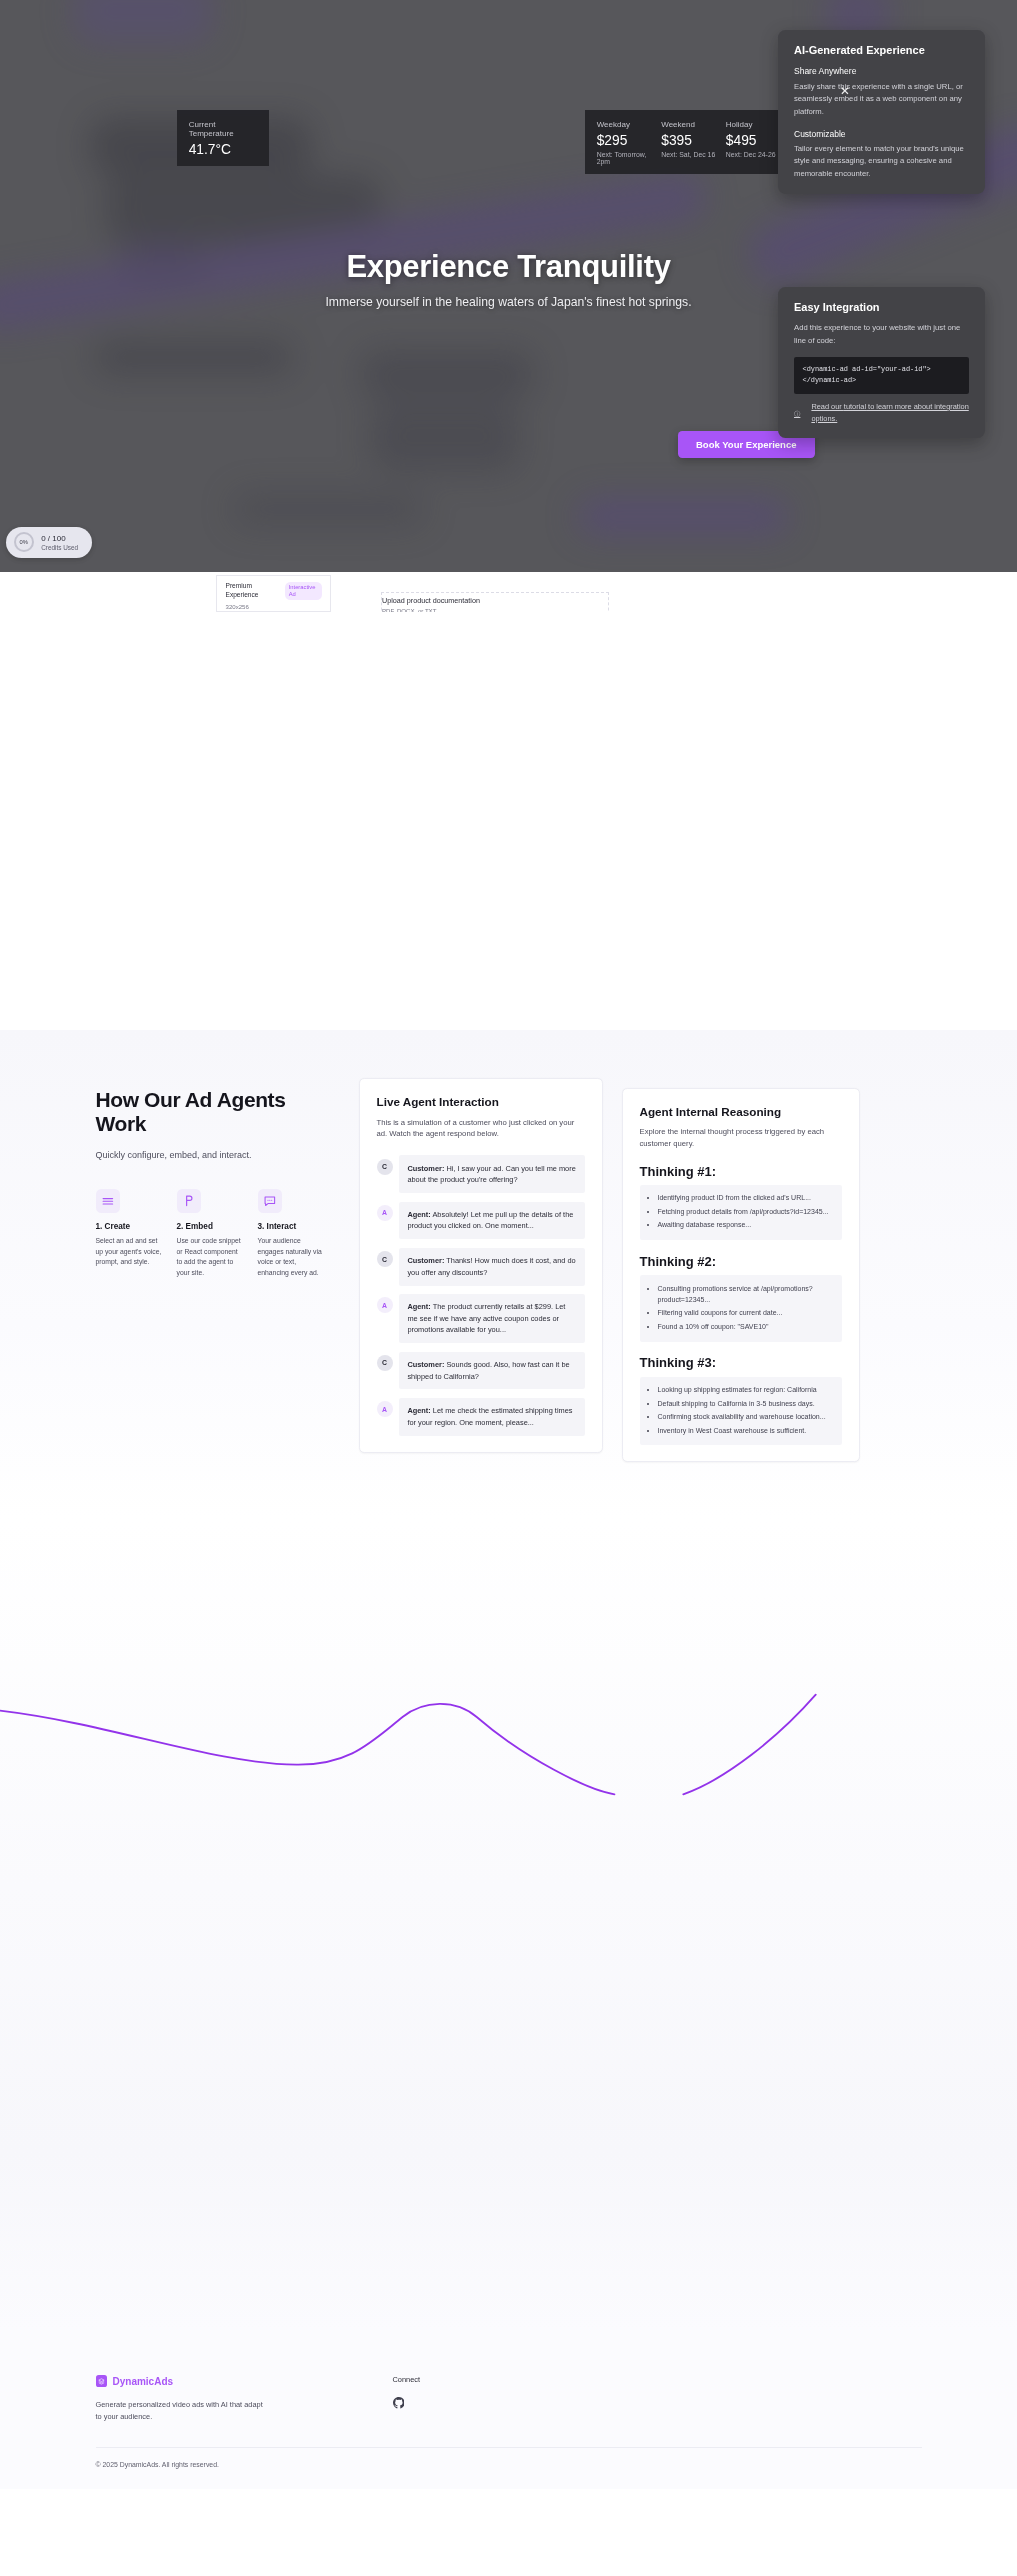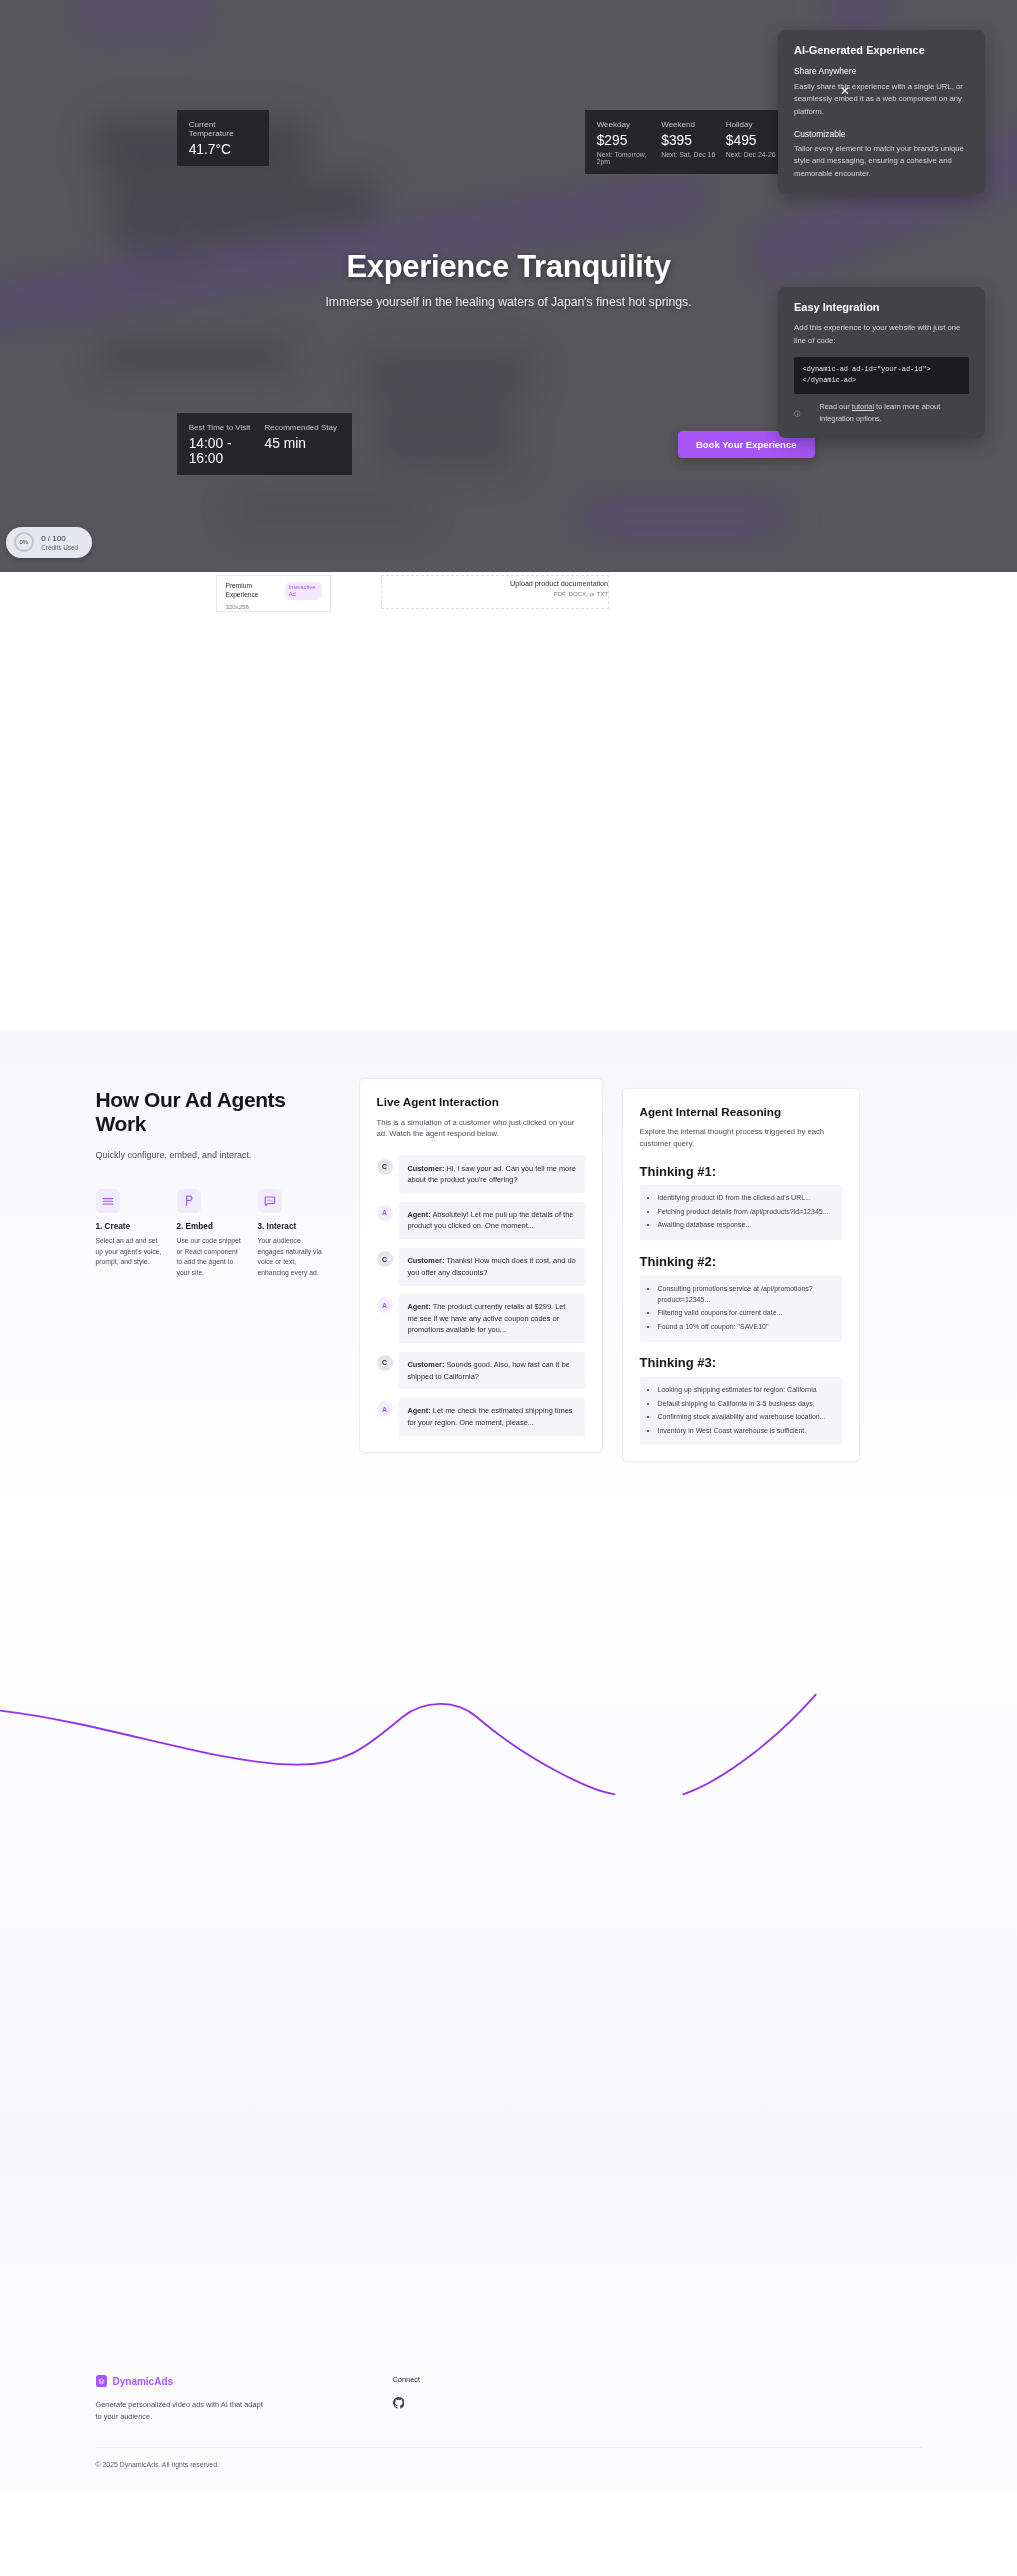--- a/index.html
+++ b/index.html
@@ -101,21 +101,21 @@
     background: #1c1c20;
     border-radius: 2.1px;
     padding: 7.4px 8.5px;
     font-family: "Liberation Mono", monospace;
     font-size: 6.9px;
     color: #e4e4ea;
     line-height: 1.6;
     white-space: pre-wrap;
     word-break: break-word;
   }
-  .tut-row { display: flex; gap: 19px; align-items: center; font-size: 7.4px; color: #d3d3d9; line-height: 1.6; }
+  .tut-row { display: flex; gap: 11px; align-items: center; font-size: 7.4px; color: #d3d3d9; line-height: 1.6; text-decoration: underline; }
   .tut-row .i-ic { font-size: 6.4px; color: #b6b6bd; margin-top: 1.6px; }
   .tut-row a { color: #d3d3d9; text-decoration: underline; }
 
   .close-x {
     position: absolute;
     left: 840px; top: 85px;
     z-index: 9;
     color: #ffffff;
     font-size: 11.7px;
     line-height: 1;
@@ -163,24 +163,24 @@
   }
   .ad-card-row { display: flex; justify-content: space-between; gap: 5.3px; }
   .ad-name { font-size: 6.6px; color: #2b2b36; line-height: 1.3; max-width: 53px; }
   .ad-badge {
     background: #f3e8ff; color: #a855f7;
     font-size: 5.8px; border-radius: 5.3px;
     padding: 1.6px 4.2px; line-height: 1.25; max-width: 37px;
   }
   .ad-dim { font-size: 6.1px; color: #7a7a88; margin-top: 3.2px; }
   .upload-zone {
-    position: absolute; left: 381px; top: 3px;
+    position: absolute; left: 381px; top: 20px;
     width: 228px; height: 34px;
     border: 0.5px dashed #dcdce6;
-    text-align: right;
+    text-align: left;
     padding-top: 3.2px;
   }
   .upload-title { font-size: 7.2px; color: #2b2b36; }
   .upload-sub { font-size: 6.1px; color: #7a7a88; margin-top: 2.1px; }
 
   
   .gap-white { width: 1017px; height: 418px; background: #ffffff; }
 
   
   .howto {
@@ -324,30 +324,20 @@
       <div class="chip-value">$495</div>
       <div class="chip-sub">Next: Dec 24-26</div>
     </div>
   </div>
 
   <div class="hero-center">
     <h1 class="hero-title">Experience Tranquility</h1>
     <p class="hero-sub">Immerse yourself in the healing waters of Japan's finest hot springs.</p>
   </div>
 
-  <div class="chip" id="chip-visit">
-    <div class="pcol">
-      <div class="chip-label">Best Time to Visit</div>
-      <div class="chip-value">14:00 - 16:00</div>
-    </div>
-    <div class="pcol">
-      <div class="chip-label">Recommended Stay</div>
-      <div class="chip-value">45 min</div>
-    </div>
-  </div>
 
   <button class="book-btn">Book Your Experience</button>
 
   <div class="close-x">✕</div>
 
   <div class="info-panel" id="panel-ai">
     <h3>AI-Generated Experience</h3>
     <h4>Share Anywhere</h4>
     <p>Easily share this experience with a single URL, or seamlessly embed it as a web component on any platform.</p>
     <h4>Customizable</h4>

